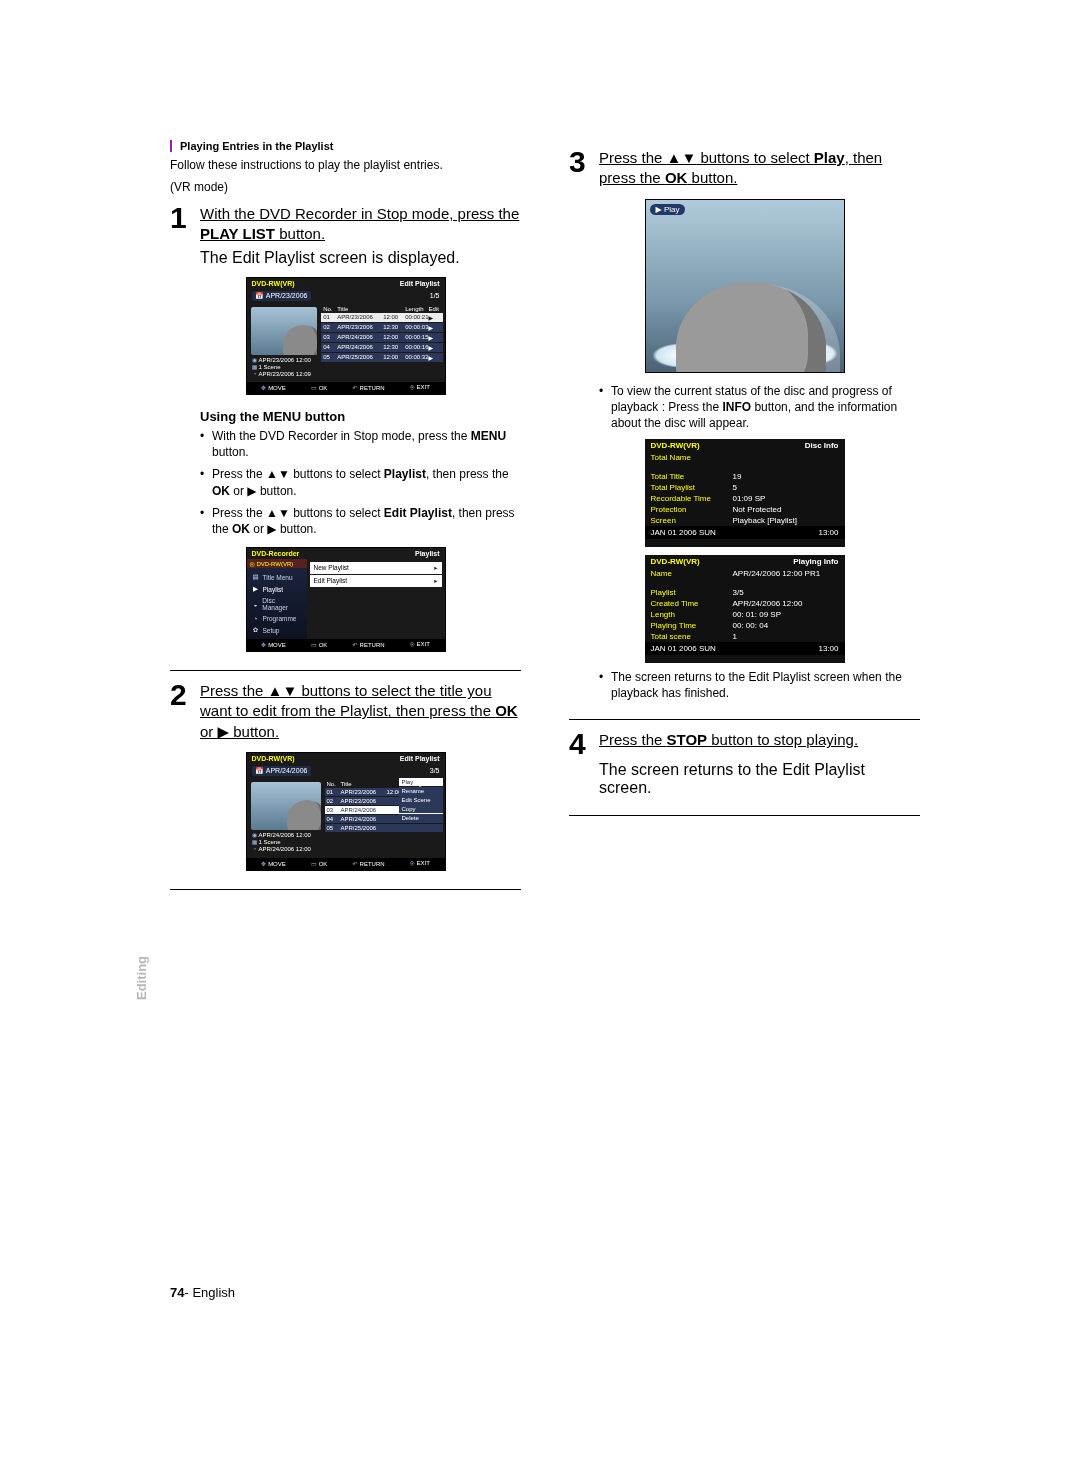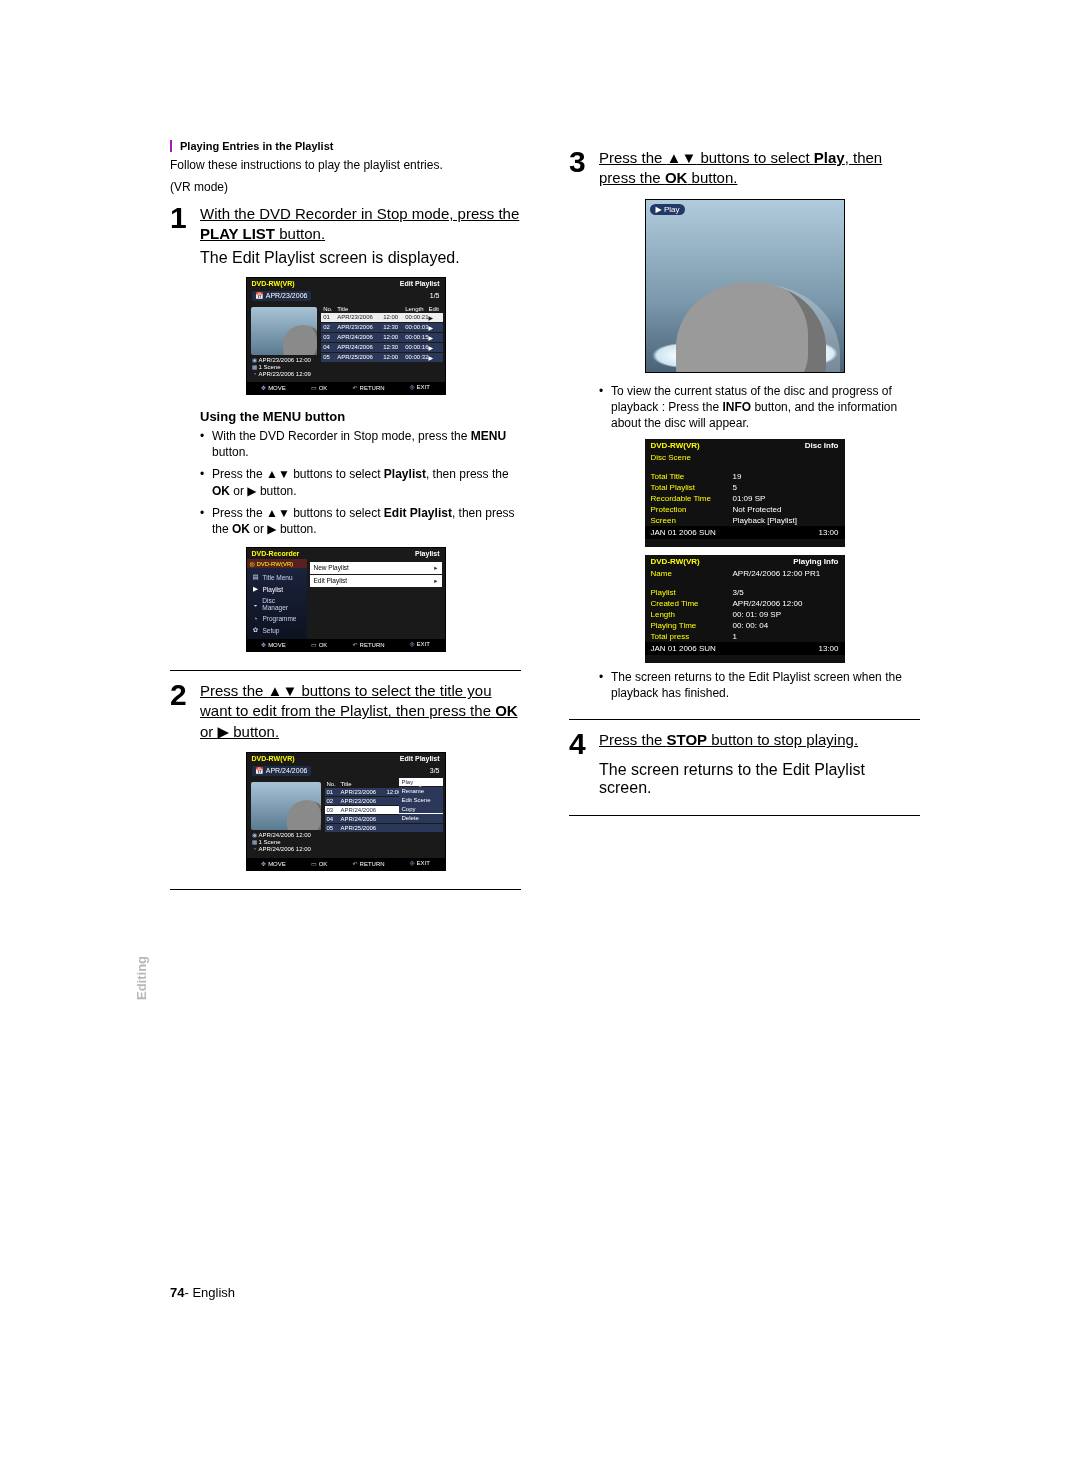--- a/index.html
+++ b/index.html
@@ -377,21 +377,21 @@
     <ul class="bul">
       <li><span>To view the current status of the disc and progress of playback : Press the </span><b>INFO</b><span> button, and the information about the disc will appear.</span></li>
     </ul>
 
     <div class="info">
       <div class="info-hdr">
           <span class="l">DVD-RW(VR)</span>
           <span class="r">Disc Info</span>
         </div>
       <div class="info-row">
-          <span class="k">Disc Scene</span>
+          <span class="k">Total Name</span>
           <span class="v"></span>
         </div>
       <div class="spacer"></div>
       <div class="info-row">
           <span class="k">Total Title</span>
           <span class="v">19</span>
         </div>
       <div class="info-row">
           <span class="k">Total Playlist</span>
           <span class="v">5</span>
@@ -436,21 +436,21 @@
         </div>
       <div class="info-row">
           <span class="k">Length</span>
           <span class="v">00: 01: 09 SP</span>
         </div>
       <div class="info-row">
           <span class="k">Playing Time</span>
           <span class="v">00: 00: 04</span>
         </div>
       <div class="info-row">
-          <span class="k">Total press</span>
+          <span class="k">Total scene</span>
           <span class="v">1</span>
         </div>
       <div class="info-ftr">
           <span>JAN 01 2006 SUN</span>
           <span>13:00</span>
         </div>
       <div class="spacer"></div>
     </div>
 
     <ul class="bul">

